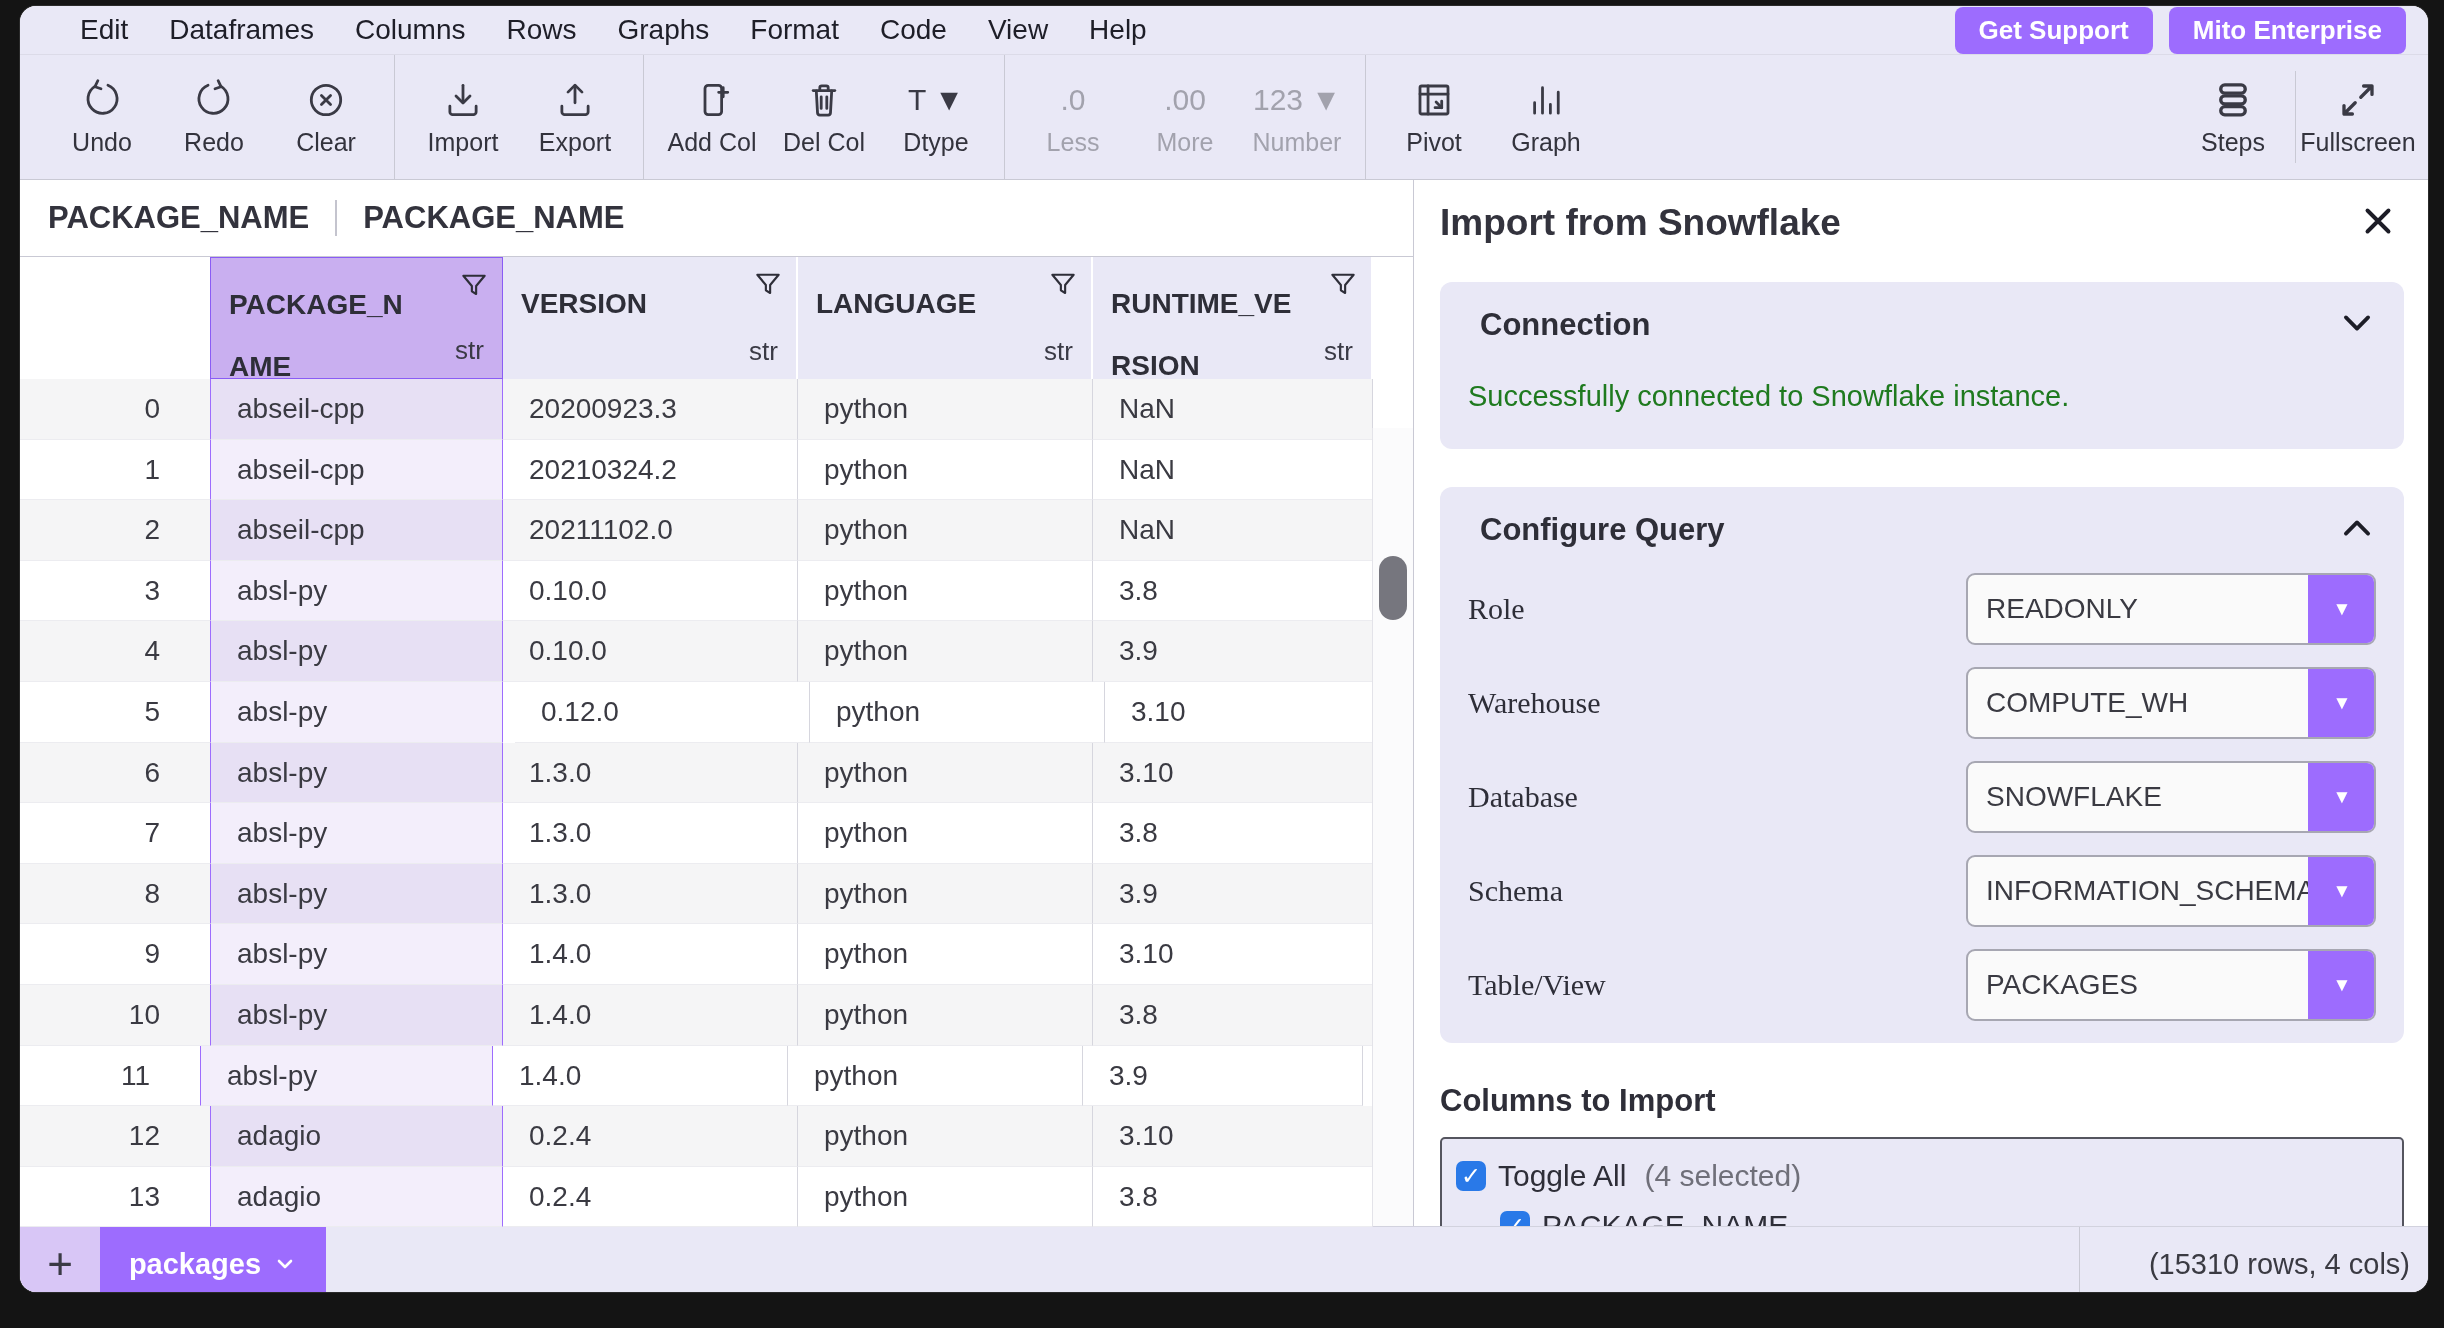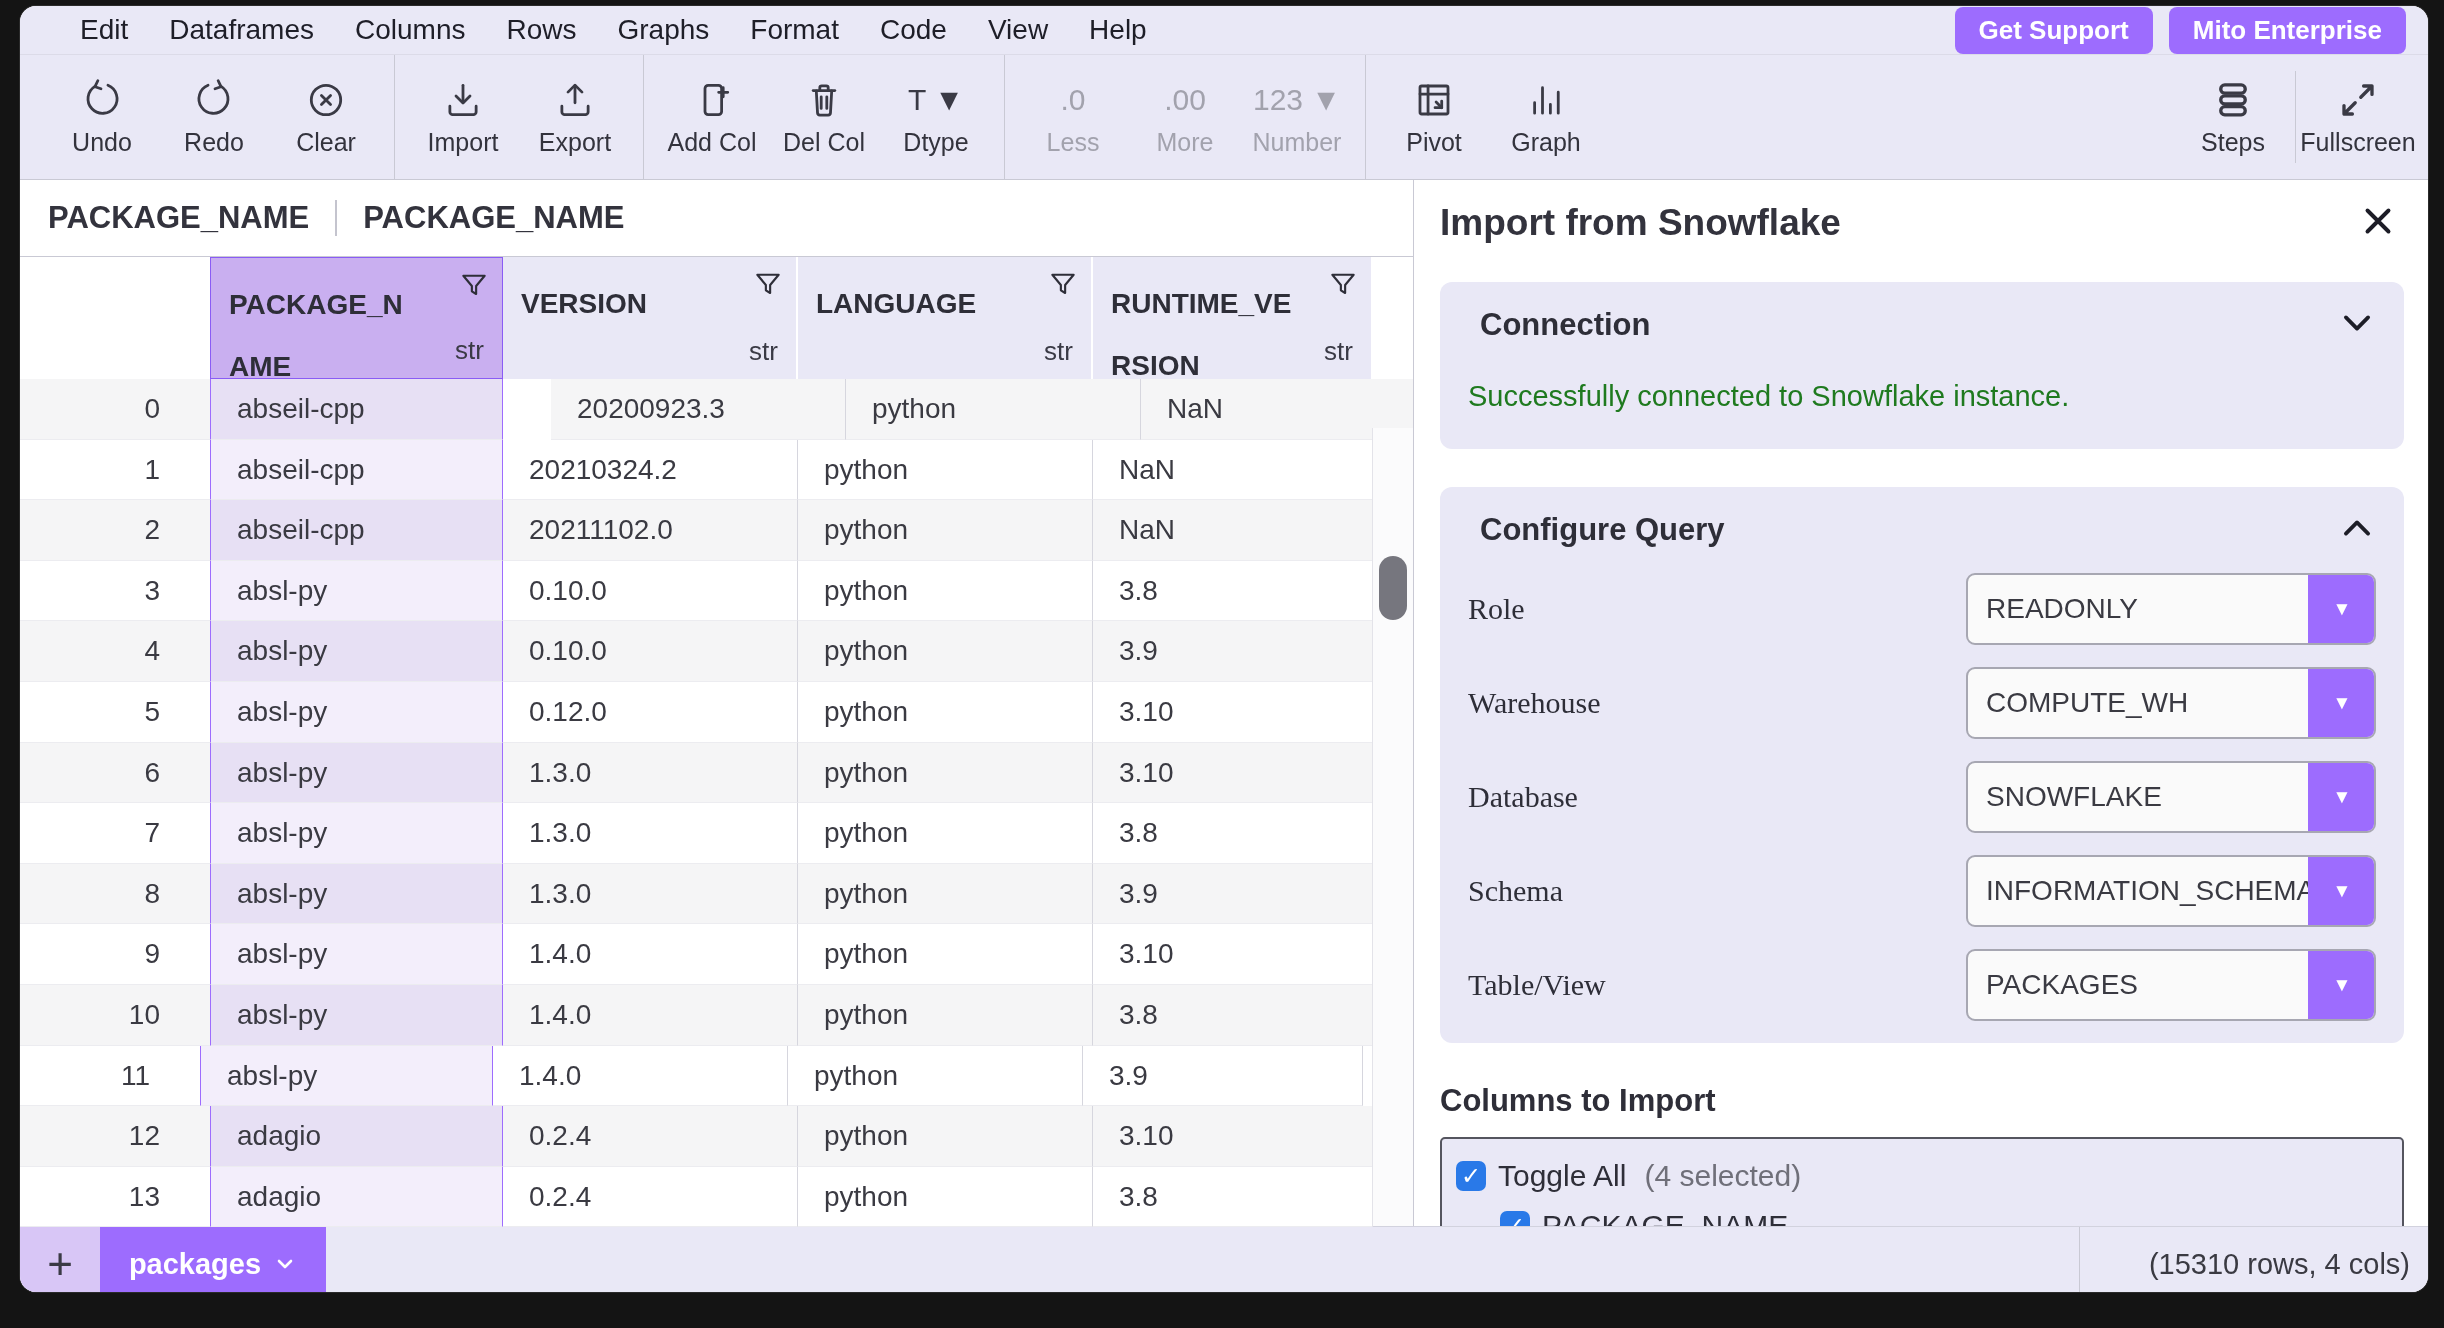--- a/index.html
+++ b/index.html
@@ -296,21 +296,21 @@
             <div class="h-filter"><svg viewBox="0 0 24 24">
                 <path d="M4 4.3 h16 L13.6 12 v6 l-3.2-2 V12 Z"></path>
               </svg></div>
             <div class="h-dtype">str</div>
           </div>
         </div>
       <div class="grid-body" id="grid-body">
           <div class="grow even">
             <div class="gcell idx" style="width: 190px;">0</div>
             <div class="gcell sel" style="width: 293px;">abseil-cpp</div>
-            <div class="gcell" style="width: 295px; margin-left: 48px;">20200923.3</div>
+            <div class="gcell" style="width: 295px;">20200923.3</div>
             <div class="gcell" style="width: 295px;">python</div>
             <div class="gcell" style="width: 280px;">NaN</div>
           </div>
           <div class="grow odd">
             <div class="gcell idx" style="width: 190px;">1</div>
             <div class="gcell sel" style="width: 293px;">abseil-cpp</div>
             <div class="gcell" style="width: 295px;">20210324.2</div>
             <div class="gcell" style="width: 295px;">python</div>
             <div class="gcell" style="width: 280px;">NaN</div>
           </div>
@@ -331,21 +331,21 @@
           <div class="grow even">
             <div class="gcell idx" style="width: 190px;">4</div>
             <div class="gcell sel" style="width: 293px;">absl-py</div>
             <div class="gcell" style="width: 295px;">0.10.0</div>
             <div class="gcell" style="width: 295px;">python</div>
             <div class="gcell" style="width: 280px;">3.9</div>
           </div>
           <div class="grow odd">
             <div class="gcell idx" style="width: 190px;">5</div>
             <div class="gcell sel" style="width: 293px;">absl-py</div>
-            <div class="gcell" style="width: 295px;">0.12.0</div>
+            <div class="gcell" style="width: 295px; margin-left: 12px;">0.12.0</div>
             <div class="gcell" style="width: 295px;">python</div>
             <div class="gcell" style="width: 280px;">3.10</div>
           </div>
           <div class="grow even">
             <div class="gcell idx" style="width: 190px;">6</div>
             <div class="gcell sel" style="width: 293px;">absl-py</div>
             <div class="gcell" style="width: 295px;">1.3.0</div>
             <div class="gcell" style="width: 295px;">python</div>
             <div class="gcell" style="width: 280px;">3.10</div>
           </div>

